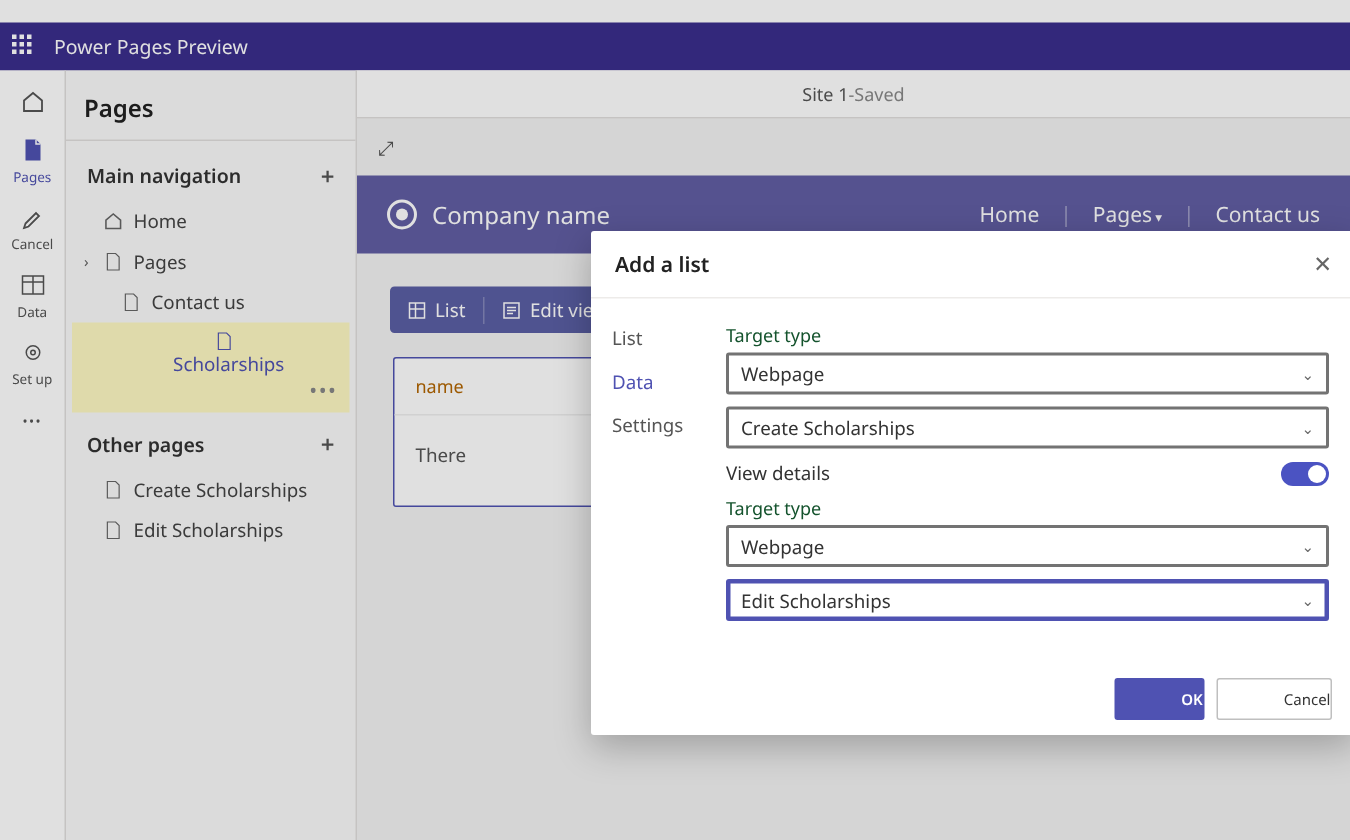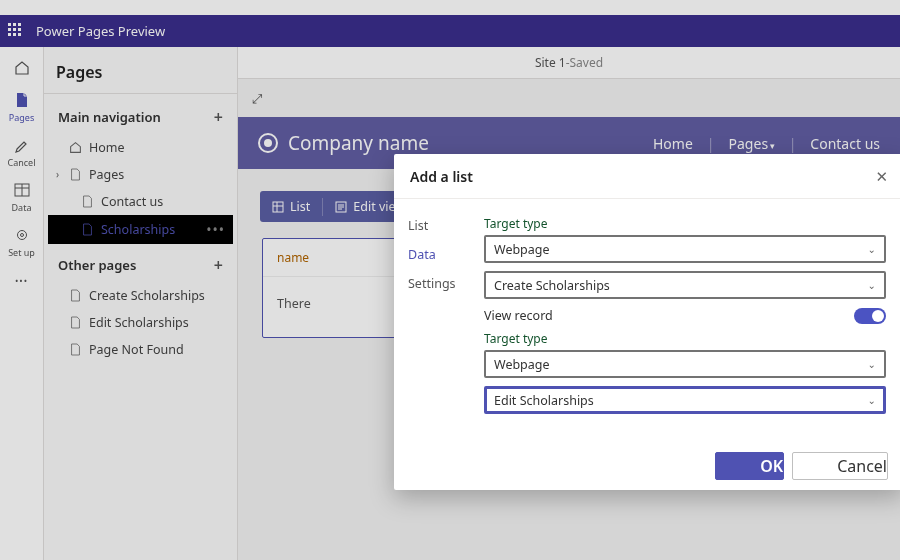--- a/index.html
+++ b/index.html
@@ -30,35 +30,35 @@
 
   
   .left-panel{width:194px;background:#fafafa;border-right:1px solid var(--light-border);display:flex;flex-direction:column;}
   .left-title{font-size:16px;font-weight:600;padding:14px 12px 10px;color:#222;border-bottom:1px solid var(--light-border);}
   .nav-section{padding:8px 4px;}
   .nav-heading{display:flex;align-items:center;justify-content:space-between;padding:6px 10px;font-size:13px;font-weight:600;color:#333;}
   .plus{font-size:16px;color:#555;cursor:pointer;line-height:1;}
   .tree{list-style:none;margin:2px 0 6px;padding:0;}
   .tree li{display:flex;align-items:center;padding:5px 8px 5px 20px;font-size:12.5px;color:#444;cursor:pointer;position:relative;}
   .tree li.child{padding-left:32px;}
-  .tree li.selected{background:#000000;color:var(--accent);}
+  .tree li.selected{background:#fef9c3;color:var(--accent);flex-direction:column;}
   .tree .ico{width:14px;height:14px;margin-right:7px;flex:0 0 14px;display:flex;align-items:center;justify-content:center;color:#666;}
   .tree li.selected .ico{color:var(--accent);}
   .tree .caret{position:absolute;left:8px;top:6px;font-size:10px;color:#666;}
   .tree .more{margin-left:auto;color:#888;font-size:14px;letter-spacing:1px;}
 
   
   .canvas-wrap{flex:1;background:var(--panel-bg);position:relative;}
   .canvas-top{height:32px;display:flex;align-items:center;justify-content:center;font-size:12px;color:#555;background:#fff;border-bottom:1px solid var(--light-border);}
   .canvas-top .saved{color:#888;}
   .expand-icon{position:absolute;left:14px;top:42px;font-size:13px;color:#555;}
 
   .site-frame{position:absolute;left:0;right:0;top:70px;bottom:0;}
   .site-header{height:52px;background:var(--purple-header);color:#fff;display:flex;align-items:center;padding:0 20px;}
-  .brand{display:flex;align-items:center;font-size:19px;font-weight:400;}
+  .brand{display:flex;align-items:center;font-size:16px;font-weight:400;}
   .brand-ring{width:20px;height:20px;border:2px solid #fff;border-radius:50%;margin-right:10px;position:relative;}
   .brand-ring::after{content:"";position:absolute;inset:4px;border-radius:50%;background:#fff;}
   .site-nav{margin-left:auto;display:flex;align-items:center;gap:14px;font-size:14px;}
   .site-nav .sep{color:rgba(255,255,255,.4);}
 
   .page-body{padding:22px 24px;}
   .list-toolbar{display:inline-flex;align-items:center;background:var(--purple-toolbar);border-radius:3px;color:#fff;font-size:12.5px;position:relative;left:-2px;}
   .tb-item{display:flex;align-items:center;gap:6px;padding:7px 12px;cursor:pointer;}
   .tb-sep{width:1px;height:18px;background:rgba(255,255,255,.25);}
   .list-box{margin-top:16px;border:1px solid var(--accent);background:#fff;min-height:100px;width:520px;border-radius:2px;}
@@ -83,21 +83,21 @@
   .row{display:flex;align-items:center;justify-content:space-between;margin:2px 0 4px;}
   .lbl{font-size:12.5px;color:#333;}
   .sublbl{font-size:12px;color:#14532d;margin:6px 0 3px;}
   .toggle{width:32px;height:16px;background:var(--accent2);border-radius:10px;position:relative;cursor:pointer;}
   .toggle::after{content:"";position:absolute;width:12px;height:12px;background:#fff;border-radius:50%;top:2px;right:2px;}
   .select{width:100%;height:28px;border:2px solid #737373;border-radius:2px;background:#fff;display:flex;align-items:center;justify-content:space-between;padding:0 8px;font-size:12.5px;color:#333;cursor:pointer;margin-bottom:8px;}
   .select.focused{border-color:var(--accent);box-shadow:inset 0 0 0 1px var(--accent);}
   .chev{font-size:10px;color:#666;}
 
   .modal-foot{display:flex;justify-content:flex-end;gap:8px;padding:10px 16px;border-top:0;}
-  .btn{min-width:56px;height:28px;border-radius:2px;font-size:16px;display:flex;align-items:center;justify-content:center;cursor:pointer;padding-left:44px;}
+  .btn{min-width:56px;height:28px;border-radius:2px;font-size:10px;display:flex;align-items:center;justify-content:center;cursor:pointer;padding-left:44px;}
   .btn-primary{background:var(--accent);color:#fff;border:1px solid var(--accent);font-weight:600;}
   .btn-secondary{background:#fff;color:#333;border:1px solid #bfbfbf;}
 
   svg{display:block;}
 </style>
 </head>
 <body>
 
 <div class="topbar">
   <div class="waffle">
@@ -221,28 +221,20 @@
             </span>
           <span>Create Scholarships</span>
         </li>
         <li>
           <span class="ico">
               <svg width="11" height="13" viewBox="0 0 14 16" fill="none">
                 <path d="M2 1h7l3 3v11H2z" stroke="currentColor"></path>
               </svg>
             </span>
           <span>Edit Scholarships</span>
-        </li>
-        <li>
-          <span class="ico">
-              <svg width="11" height="13" viewBox="0 0 14 16" fill="none">
-                <path d="M2 1h7l3 3v11H2z" stroke="currentColor"></path>
-              </svg>
-            </span>
-          <span>Page Not Found</span>
         </li>
       </ul>
     </div>
   </div>
 
   <div class="canvas-wrap">
     <div class="canvas-top">
       <span>Site 1</span>
       <span class="saved"> - </span>
       <span class="saved">Saved</span>
@@ -332,21 +324,21 @@
       <div class="select">
         <span>Webpage</span>
         <span class="chev">⌄</span>
       </div>
       <div class="select">
         <span>Create Scholarships</span>
         <span class="chev">⌄</span>
       </div>
 
       <div class="row" style="margin-top:8px;">
-        <span class="lbl">View record</span>
+        <span class="lbl">View details</span>
         <div class="toggle"></div>
       </div>
       <div class="sublbl">Target type</div>
       <div class="select">
         <span>Webpage</span>
         <span class="chev">⌄</span>
       </div>
       <div class="select focused">
         <span>Edit Scholarships</span>
         <span class="chev">⌄</span>

